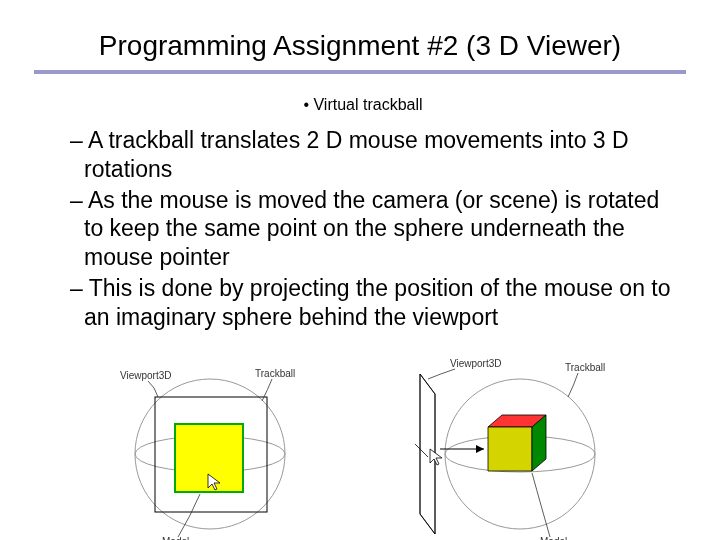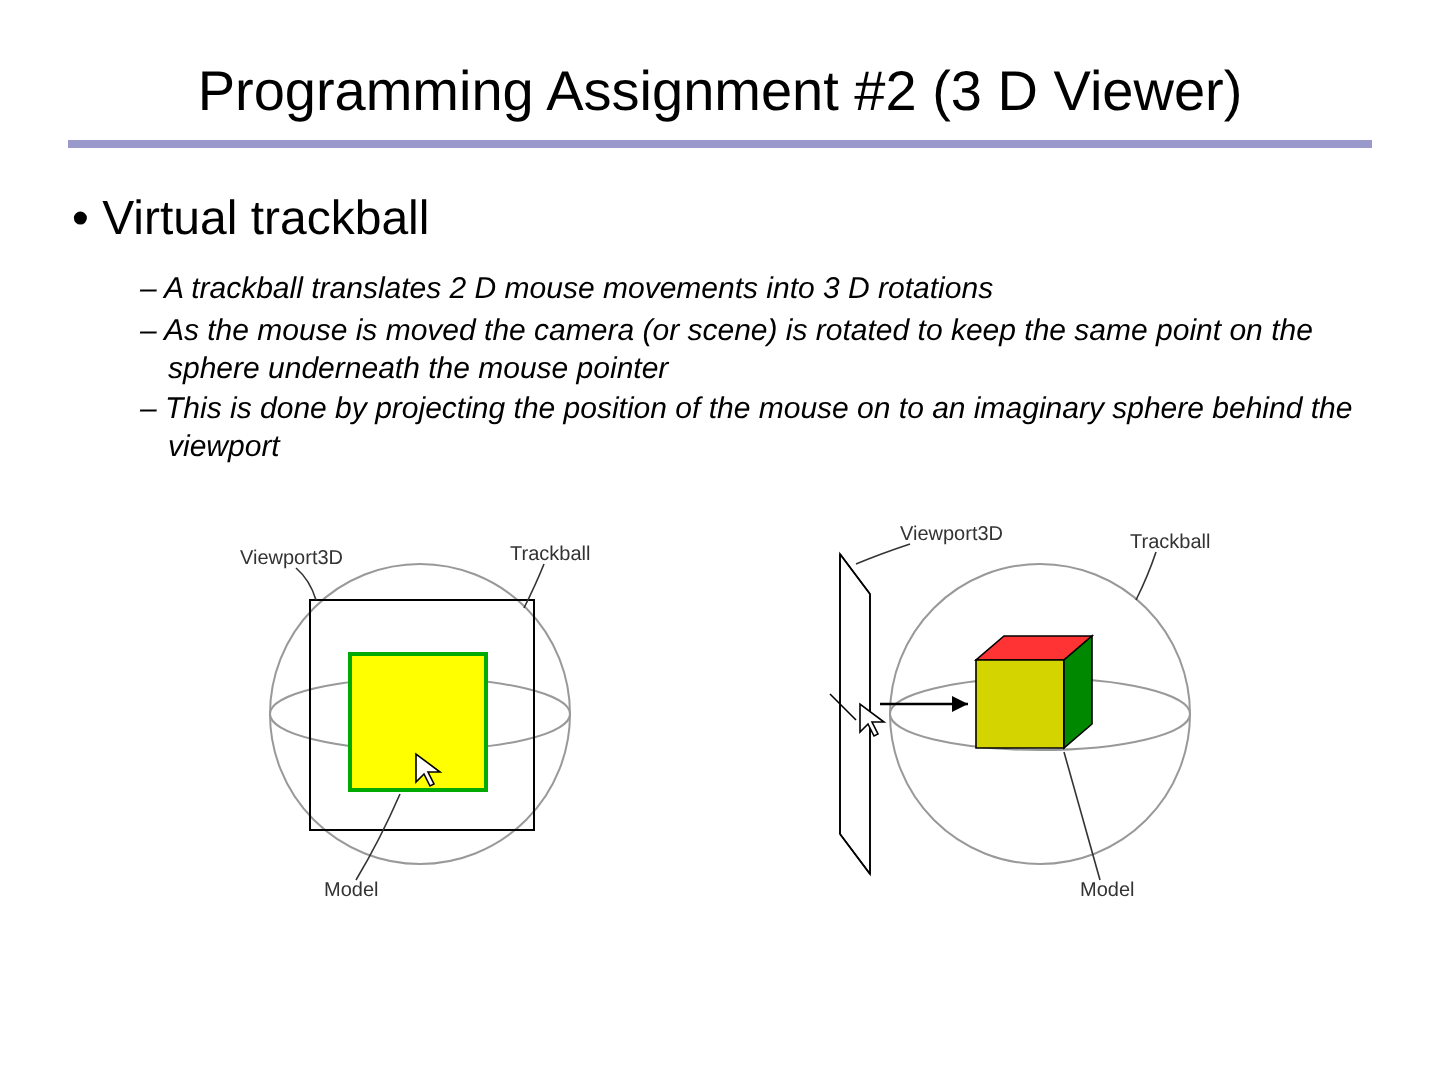--- a/index.html
+++ b/index.html
@@ -20,36 +20,36 @@
     font-weight: normal;
     text-align: center;
     margin-bottom: 8px;
   }
   .title-underline {
     height: 4px;
     background: #9999cc;
     margin: 0 4px 22px 4px;
   }
   .bullet-l1 {
-    font-size: 24px;
+    font-size: 16px;
     margin-left: 6px;
     margin-bottom: 12px;
+    text-align: center;
   }
   .bullet-l1::before {
     content: "• ";
   }
   .bullet-l2 {
-    font-size: 15px;
+    font-size: 23px;
     margin-left: 40px;
     margin-right: 10px;
     margin-bottom: 2px;
     line-height: 1.25;
     text-indent: -14px;
     padding-left: 14px;
-    font-style: italic;
   }
   .bullet-l2::before {
     content: "– ";
   }
   .diagrams {
     display: flex;
     justify-content: center;
     gap: 40px;
     margin-top: 18px;
   }

